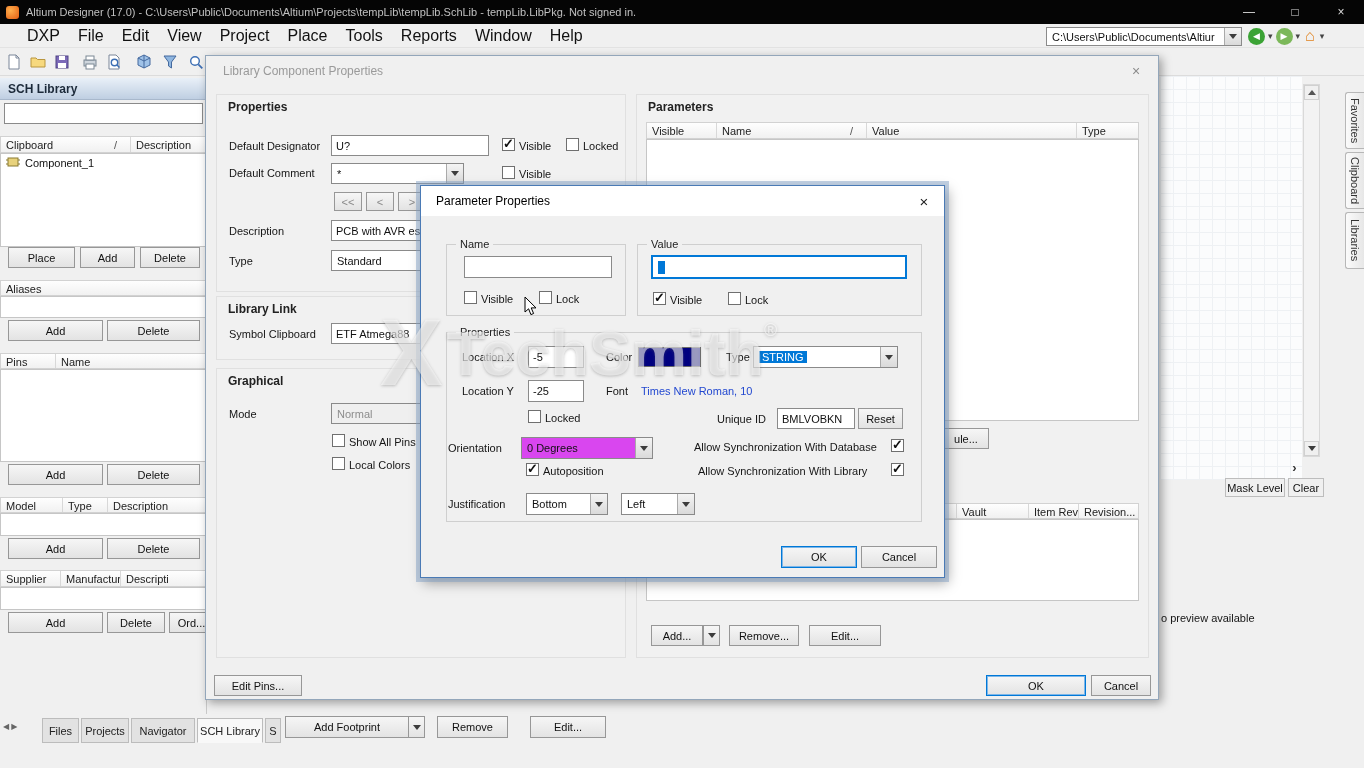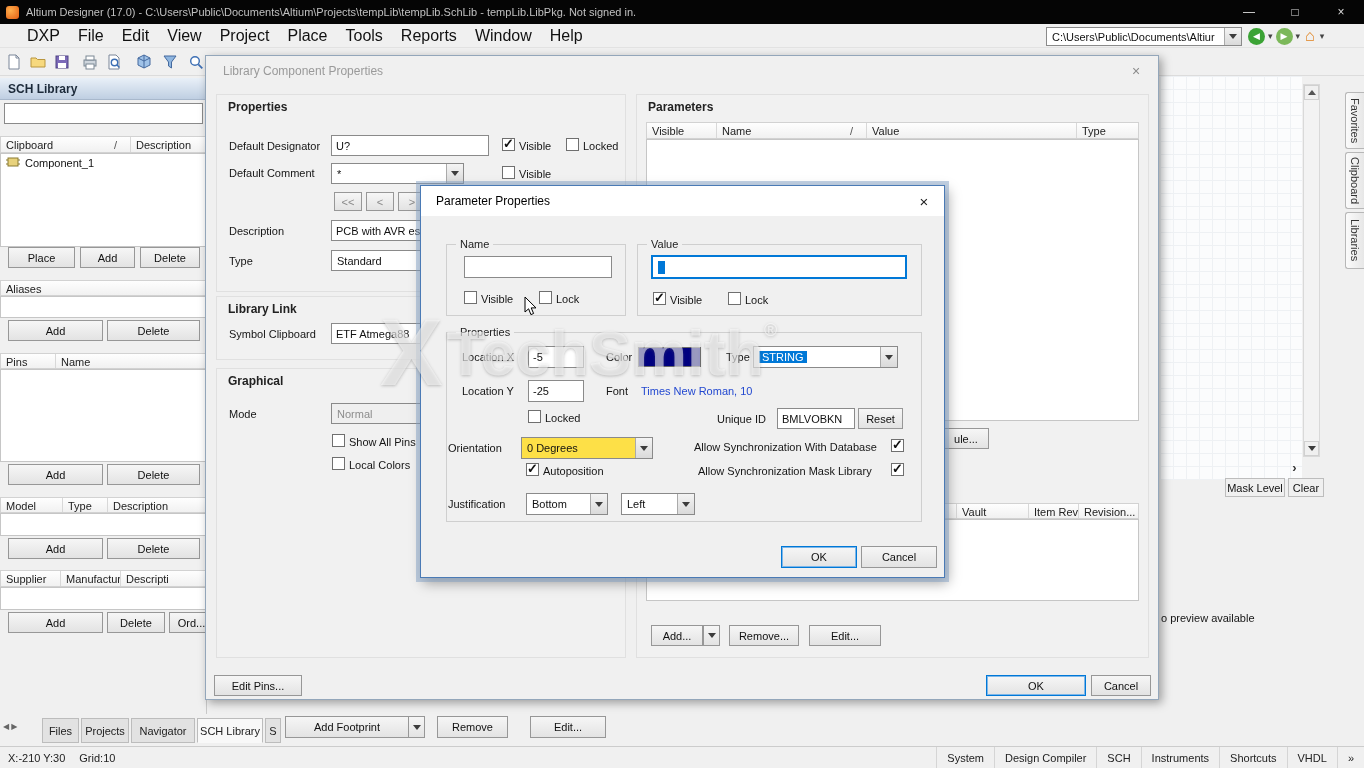--- a/index.html
+++ b/index.html
@@ -8,21 +8,21 @@
   .screen{position:relative;width:1364px;height:768px;background:#f0f0f0;overflow:hidden;font-size:11px;color:#111}
   .abs{position:absolute}
   .lbl{position:absolute;white-space:nowrap;font-size:11px;color:#151515;line-height:13px}
   .btn{position:absolute;display:flex;align-items:center;justify-content:center;background:linear-gradient(#f6f6f6,#e3e3e3);border:1px solid #979797;font-size:11px;color:#111;white-space:nowrap}
   .btn.default{border:1px solid #0078d7;box-shadow:inset 0 0 0 1px #7db6e8}
   .btn.dim{color:#8a8a8a}
   .inp{position:absolute;background:#fff;border:1px solid #8a8a8a;font-family:"Liberation Sans",sans-serif;font-size:11px;padding:0 4px;color:#111;outline:none}
   .combo{position:absolute;background:#fff;border:1px solid #8a8a8a;display:flex;align-items:center;padding:0 20px 0 5px;font-size:11px;overflow:hidden;white-space:nowrap}
   .combo .dd{position:absolute;right:0;top:0;bottom:0;width:17px;background:linear-gradient(#f4f4f4,#dadada);border-left:1px solid #aaa;display:flex;align-items:center;justify-content:center}
   .combo.dis{background:#efefef;color:#8d8d8d}
-  .combo.gray{background:#fde047}
+  .combo.gray{background:#d946ef}
   .combo .hl{background:#0078d7;color:#fff;padding:0 3px}
   .tri{width:0;height:0;border-left:4px solid transparent;border-right:4px solid transparent;border-top:5px solid #3c3c3c}
   .tri-up{width:0;height:0;border-left:4px solid transparent;border-right:4px solid transparent;border-bottom:5px solid #555}
   .cb{position:absolute;width:13px;height:13px;background:#fff;border:1px solid #6f6f6f}
   .cb.on::after{content:"✓";position:absolute;left:0px;top:-3px;font-size:13px;font-weight:bold;color:#111}
   .hdr{position:absolute;display:flex;background:linear-gradient(#fefefe,#f1f1f1);border:1px solid #d2d2d2;font-size:11px;color:#222;align-items:stretch}
   .hdr .cell{border-right:1px solid #d8d8d8;padding:2px 5px;white-space:nowrap;overflow:hidden;display:flex}
   .hdr .cell:last-child{border-right:none;flex:1}
   .hdr .slash{margin-left:auto;color:#555;padding-right:8px}
   .white{position:absolute;background:#fff;border:1px solid #c6c6c6}
@@ -281,33 +281,20 @@
   <div class="abs" style="left:3px;top:722px;display:flex;gap:2px">
     <span style="font-size:8px;color:#666">◀</span>
     <span style="font-size:8px;color:#666">▶</span>
   </div>
   <div class="tab" style="left:42px;width:37px">Files</div>
   <div class="tab" style="left:81px;width:48px">Projects</div>
   <div class="tab" style="left:131px;width:64px">Navigator</div>
   <div class="tab active" style="left:197px;width:66px">SCH Library</div>
   <div class="tab" style="left:265px;width:16px">S</div>
 
-  <div class="statusbar">
-    <span style="padding-left:8px">X:-210 Y:30</span>
-    <span style="padding-left:14px">Grid:10</span>
-    <div class="sb-right">
-      <div class="sb-item">System</div>
-      <div class="sb-item">Design Compiler</div>
-      <div class="sb-item">SCH</div>
-      <div class="sb-item">Instruments</div>
-      <div class="sb-item">Shortcuts</div>
-      <div class="sb-item">VHDL</div>
-      <div class="sb-item">»</div>
-    </div>
-  </div>
 
   <div class="lcp">
     <div class="lbl" style="left:17px;top:9px;font-size:12px;color:#9a9a9a">Library Component Properties</div>
     <div class="abs" style="right:10px;top:5px;width:24px;height:20px;display:flex;align-items:center;justify-content:center;font-size:14px;color:#8b8b8b">×</div>
 
     <div class="sect" style="left:10px;top:38px;width:410px;height:198px"></div>
     <div class="sect-title" style="left:22px;top:44px">Properties</div>
     <div class="lbl" style="left:23px;top:84px">Default Designator</div>
     <input class="inp" style="left: 125px; top: 79px; width: 158px; height: 21px;" value="U?">
     <span class="cb on" style="left:296px;top:82px"></span>
@@ -463,21 +450,21 @@
       <span>0 Degrees</span>
       <span class="dd">
           <span class="tri"></span>
         </span>
     </div>
     <div class="lbl" style="left:273px;top:255px">Allow Synchronization With Database</div>
     <span class="cb on" style="left:470px;top:253px"></span>
 
     <span class="cb on" style="left:105px;top:277px"></span>
     <div class="lbl" style="left:122px;top:279px">Autoposition</div>
-    <div class="lbl" style="left:277px;top:279px">Allow Synchronization Mask Library</div>
+    <div class="lbl" style="left:277px;top:279px">Allow Synchronization With Library</div>
     <span class="cb on" style="left:470px;top:277px"></span>
 
     <div class="lbl" style="left:27px;top:312px">Justification</div>
     <div class="combo" style="left:105px;top:307px;width:82px;height:22px">
       <span>Bottom</span>
       <span class="dd">
           <span class="tri"></span>
         </span>
     </div>
     <div class="combo" style="left:200px;top:307px;width:74px;height:22px">

